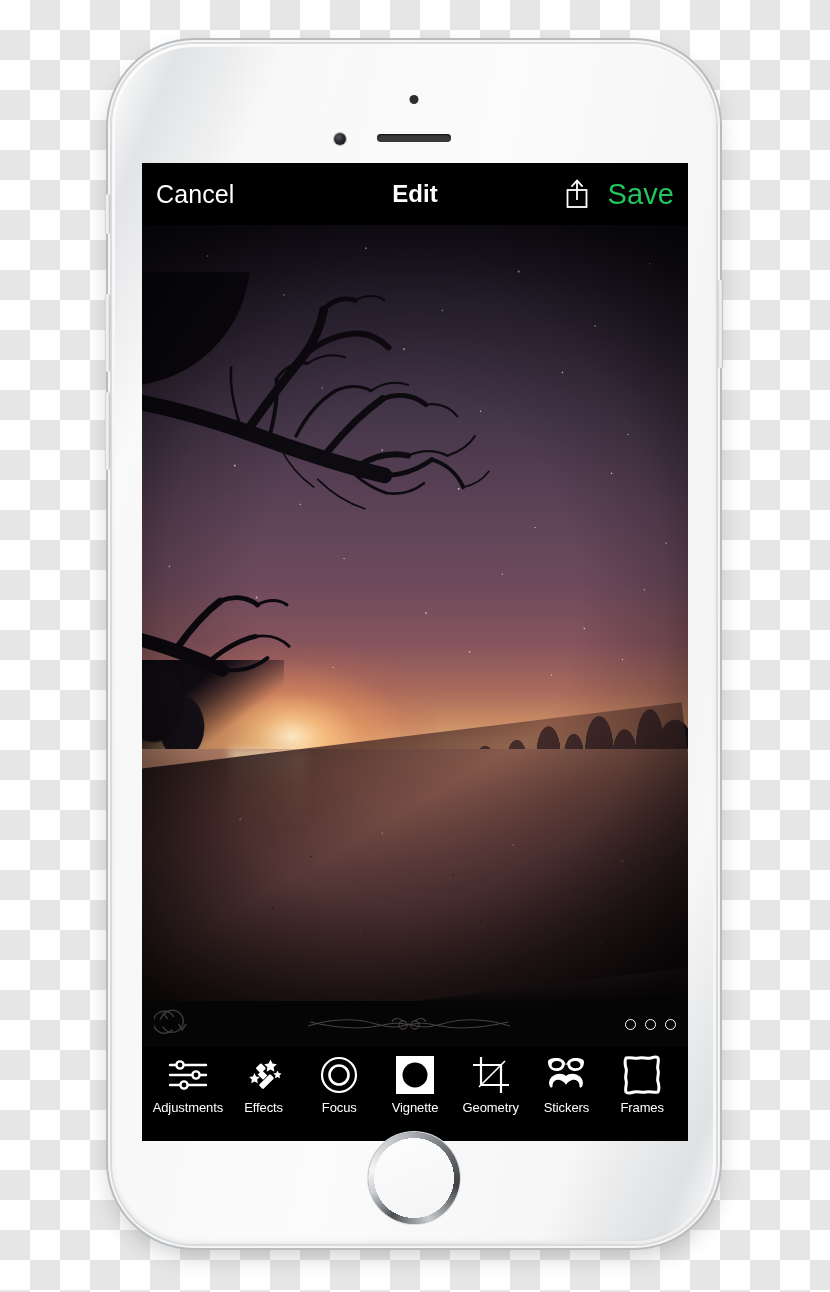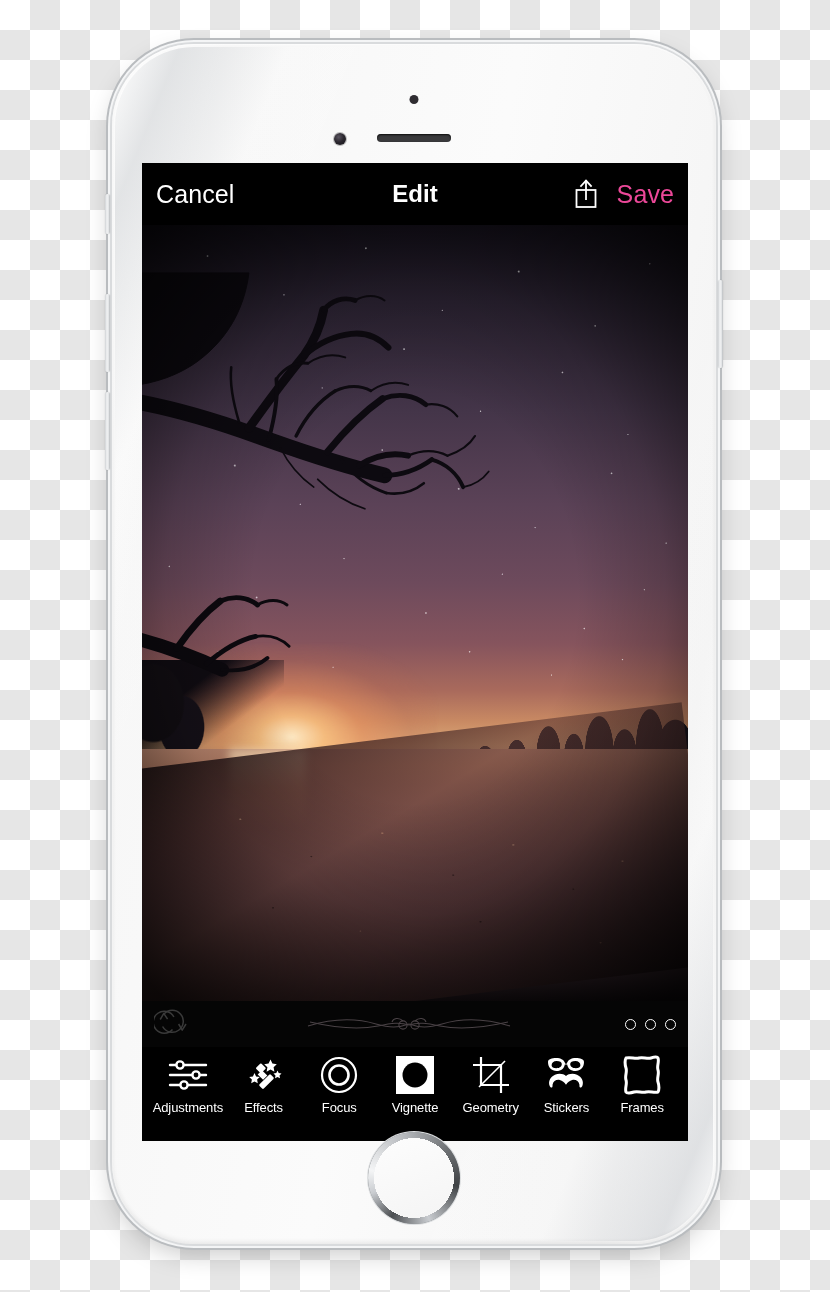--- a/index.html
+++ b/index.html
@@ -179,22 +179,22 @@
   #nav-right {
     margin-left: auto;
     display: flex;
     align-items: center;
     gap: 18px;
     position: relative;
     z-index: 2;
   }
   #share-icon { width: 26px; height: 32px; display: block; cursor: pointer; }
   #nav-save {
-    color: #ec4899;
-    font-size: 25px;
+    color: #22c55e;
+    font-size: 29px;
     letter-spacing: .1px;
     cursor: default;
   }
 
   
   #photo {
     position: relative;
     flex: 1 1 auto;
     overflow: hidden;
     background: #0a0609;

